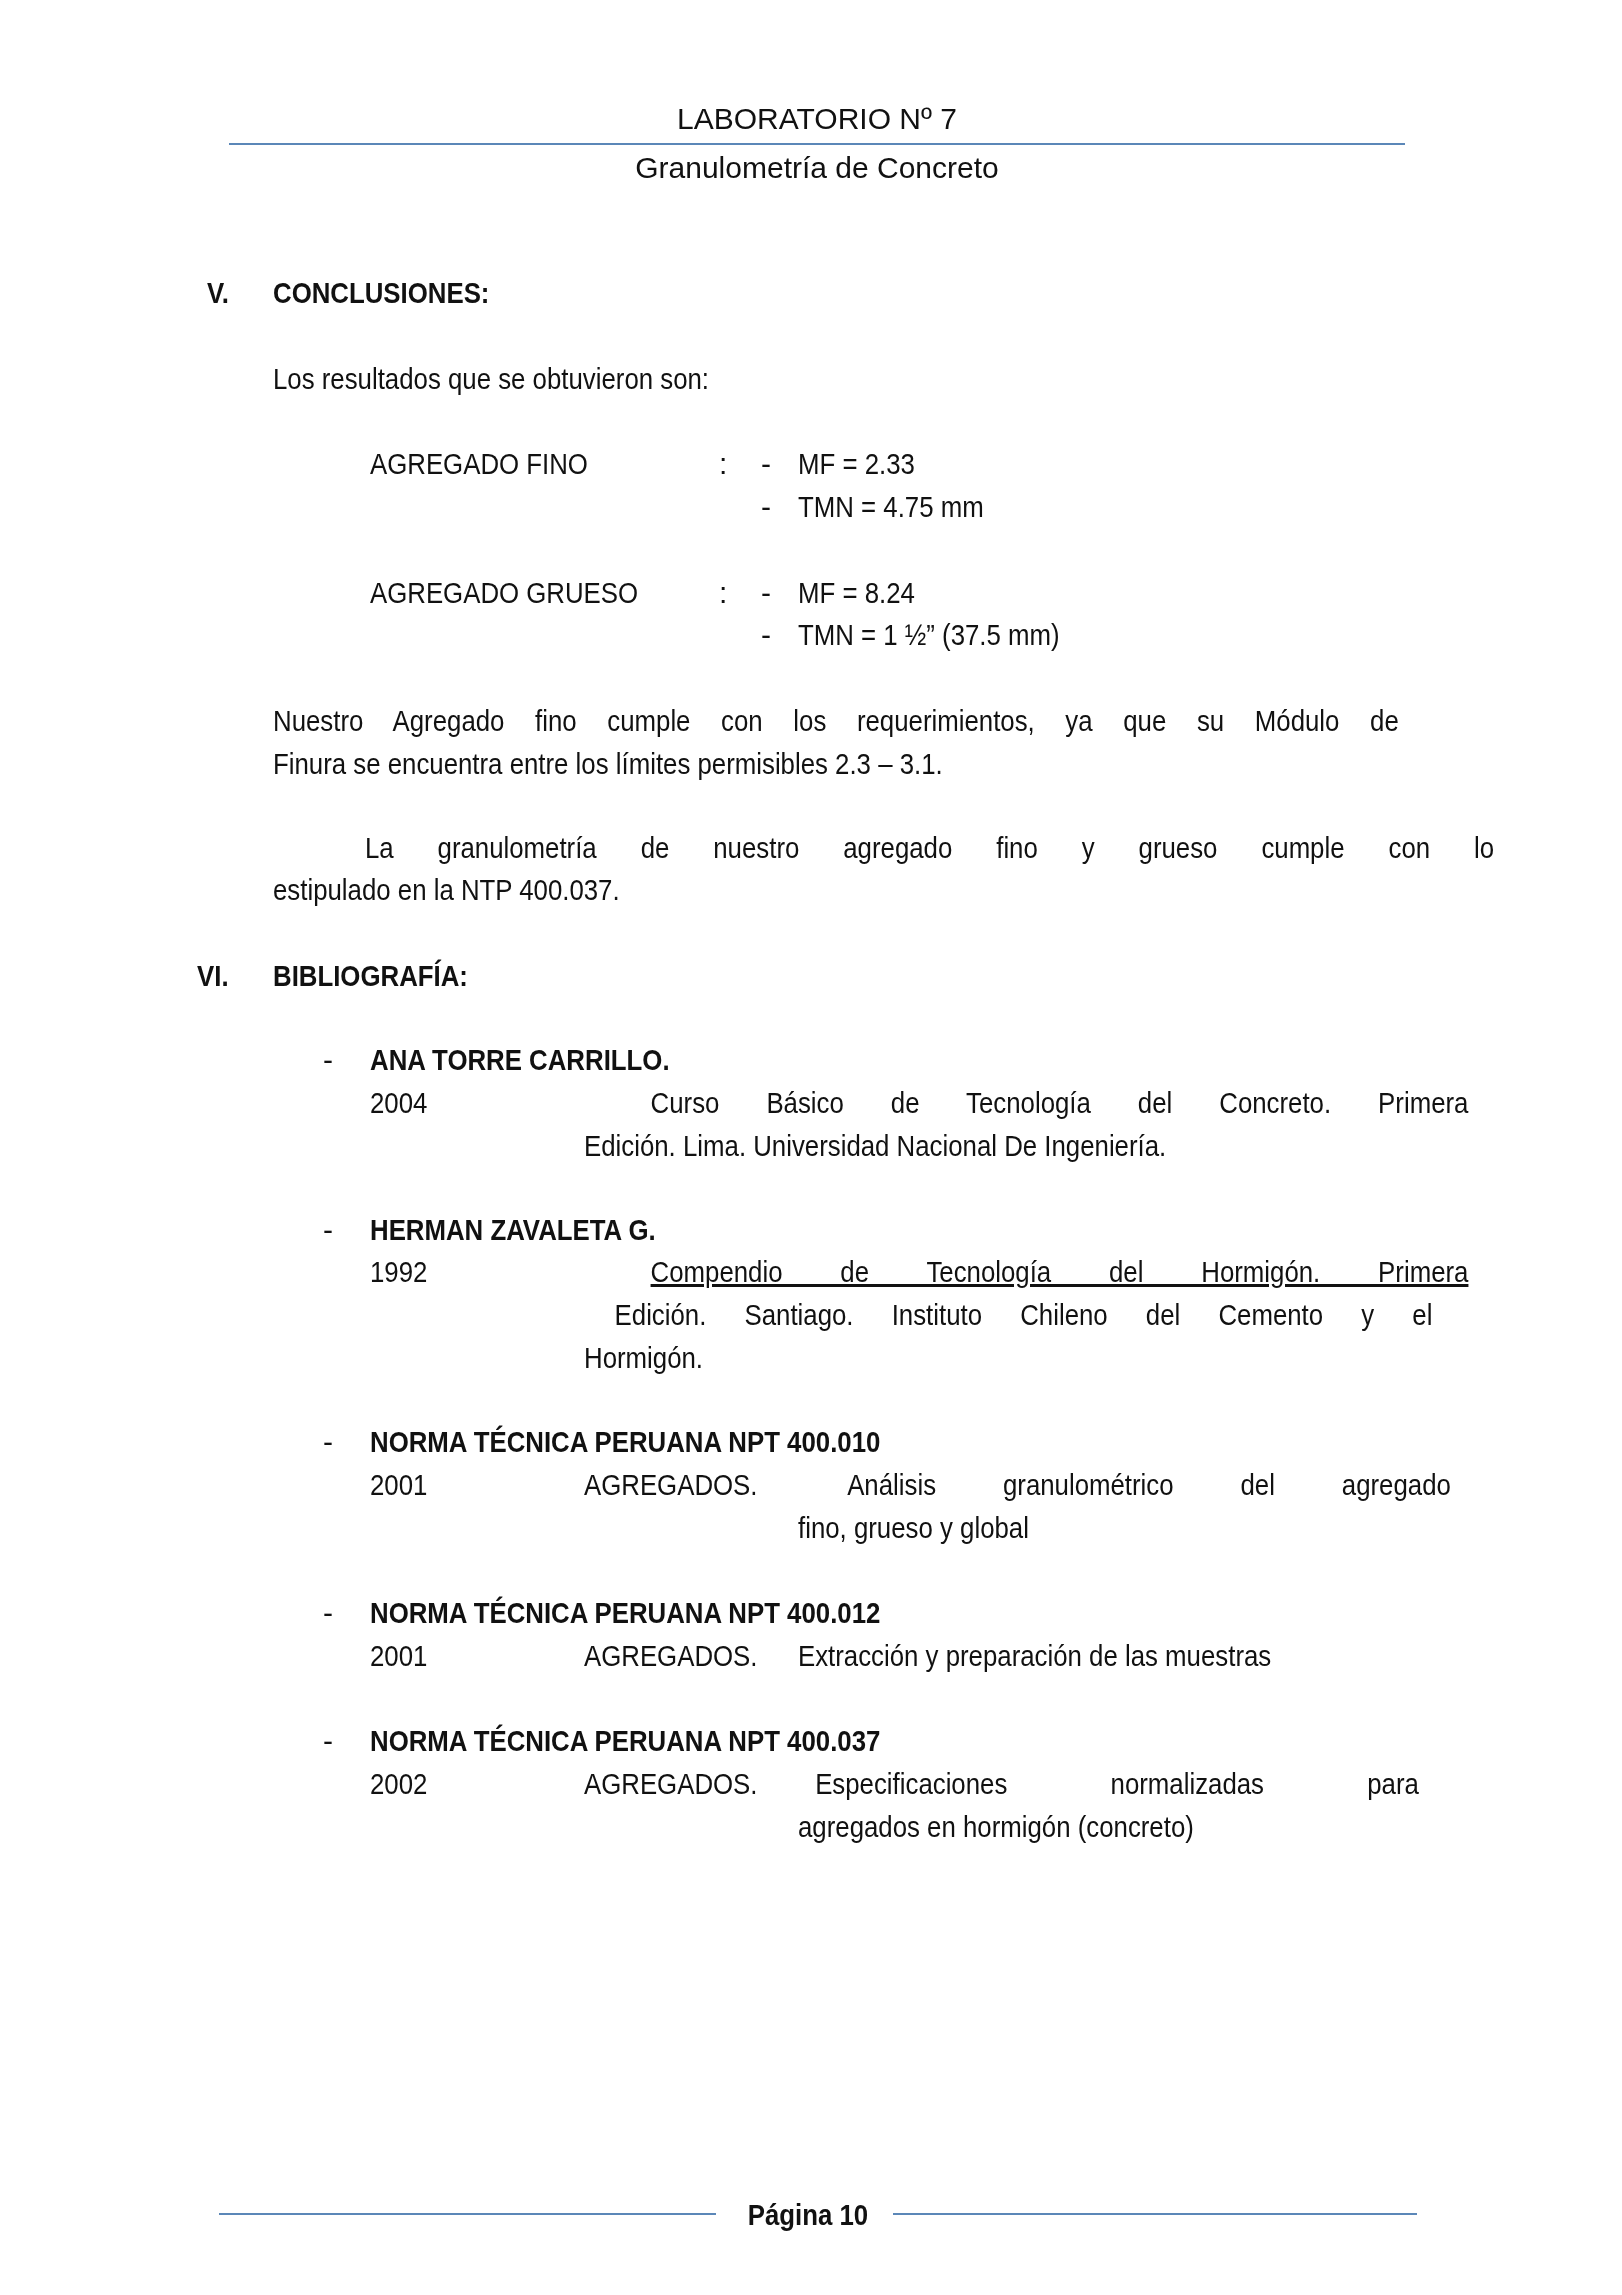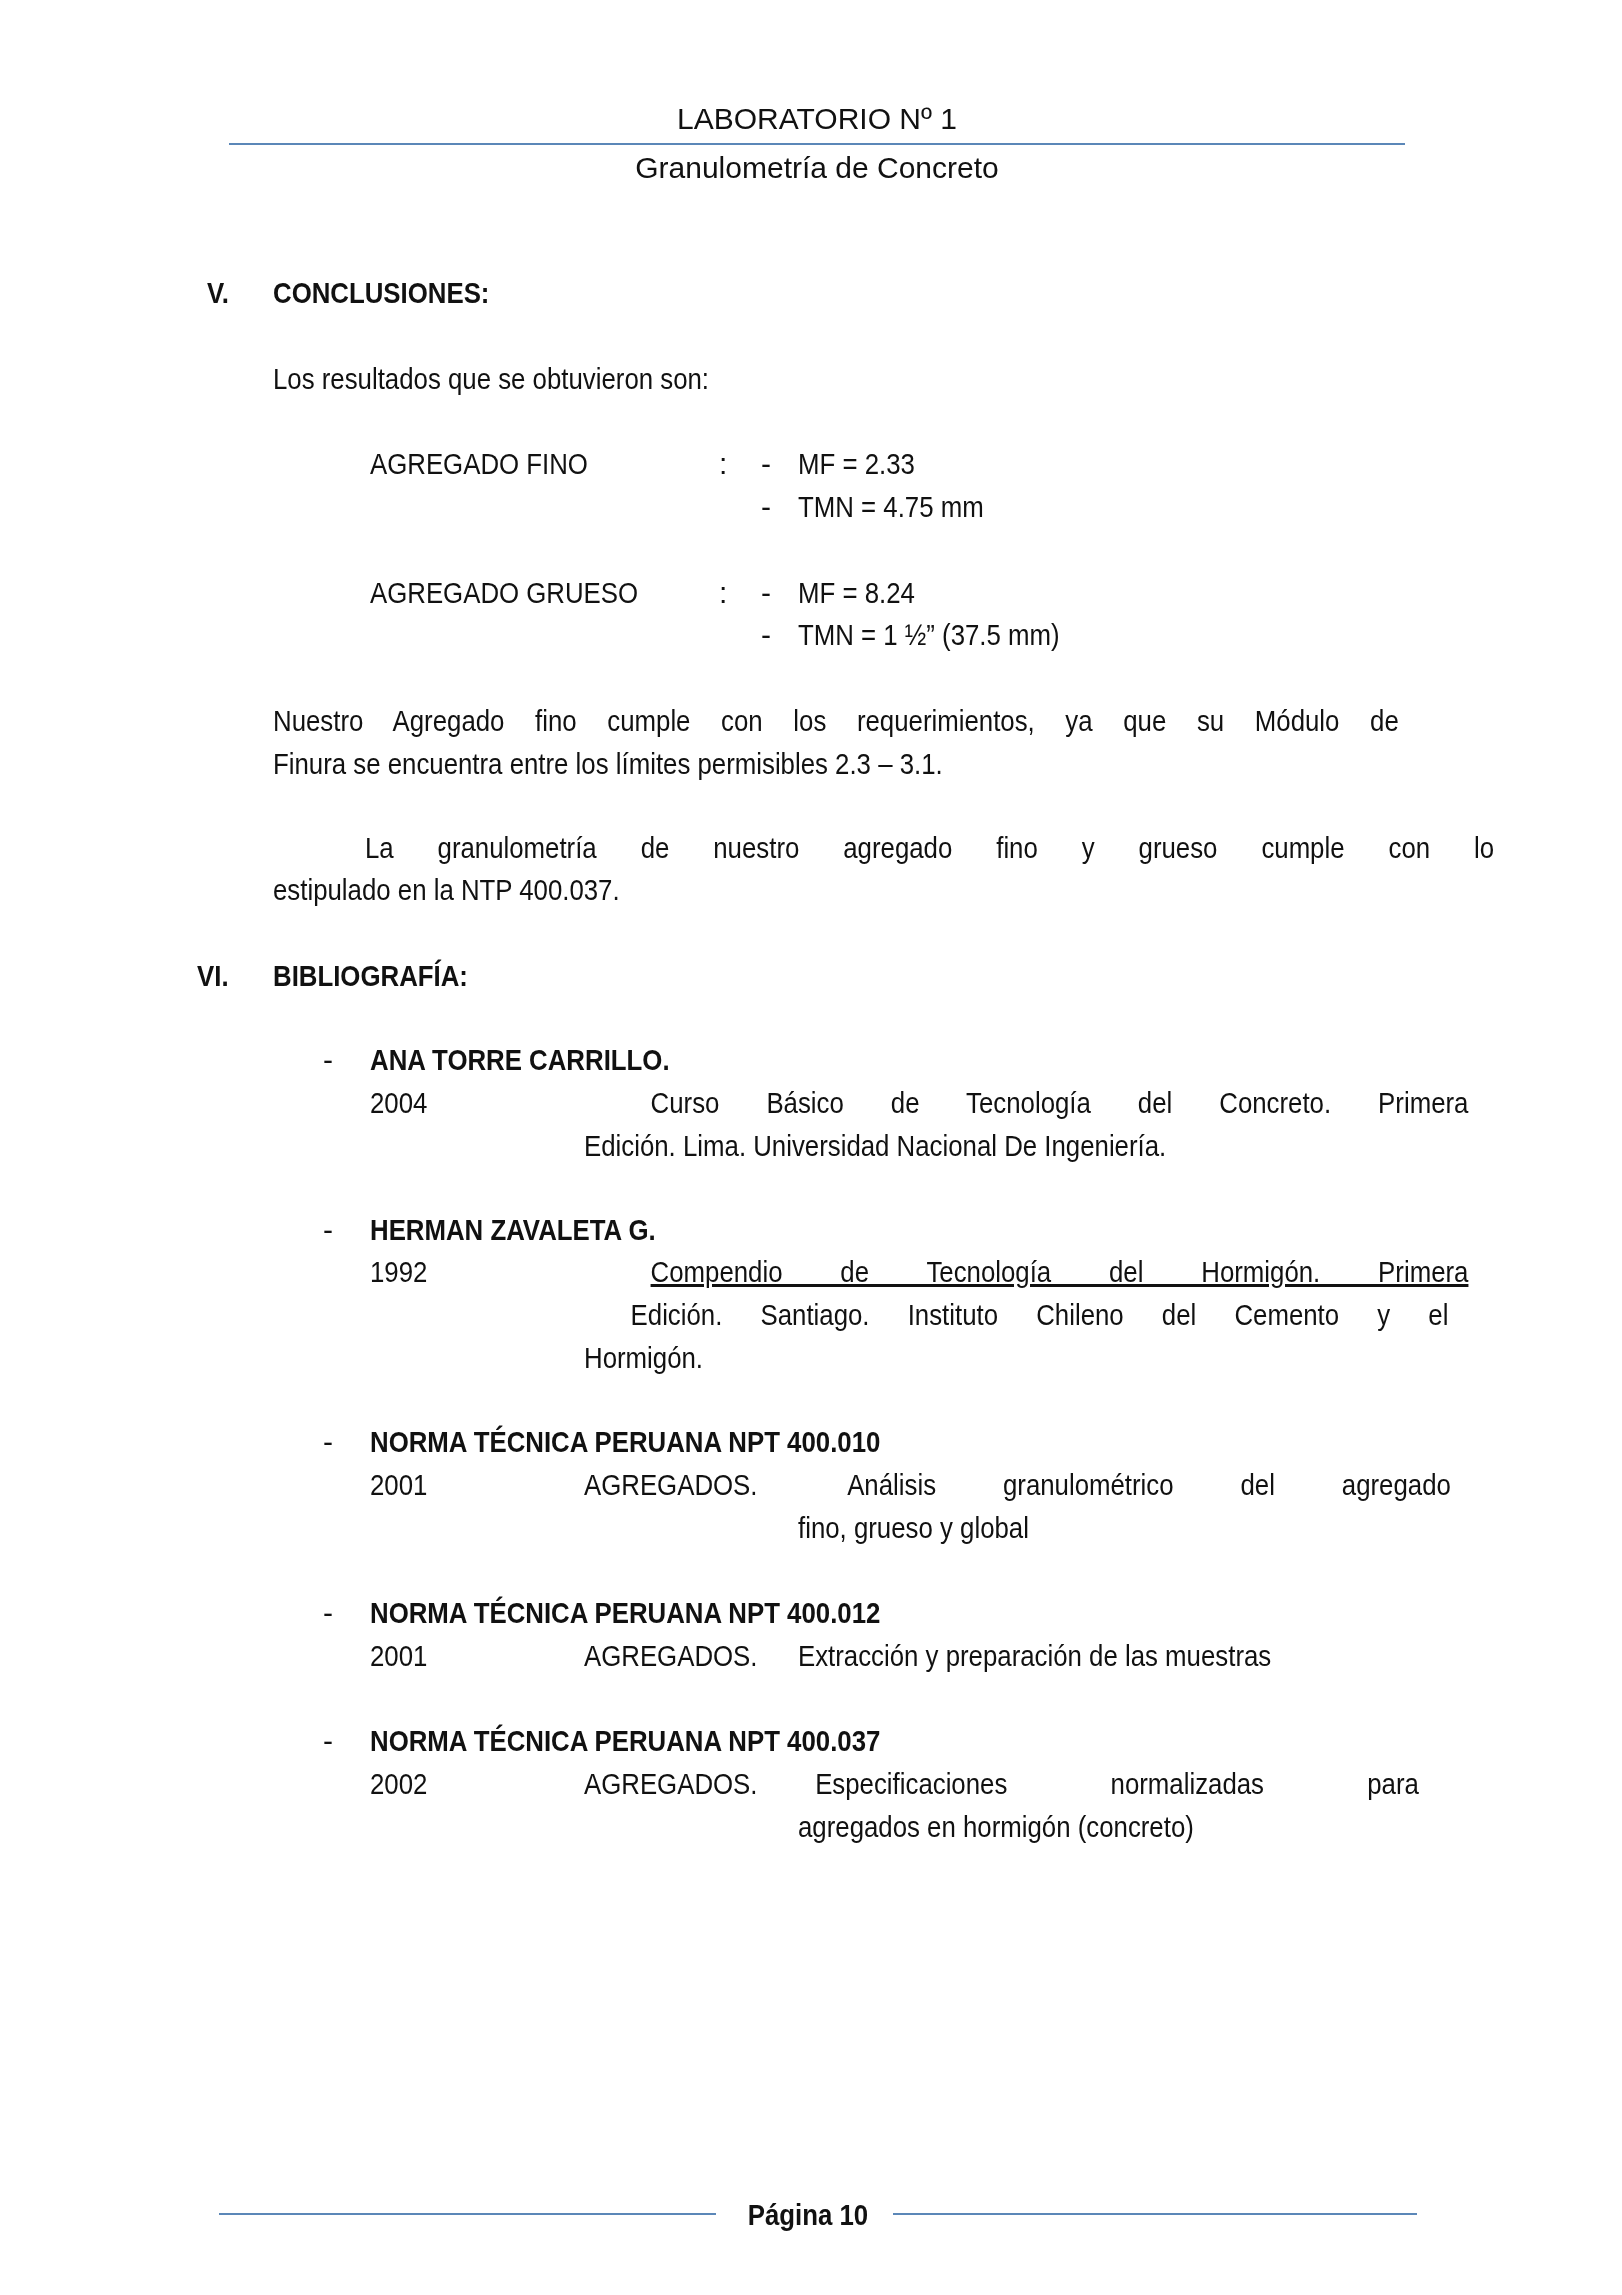--- a/index.html
+++ b/index.html
@@ -9,21 +9,21 @@
        transform-origin: left center; }
   .cond { transform: scaleX(0.86); }
   .b { font-weight: bold; }
   .hline { position: absolute; height: 2.4px; background: #5b87b8; }
   .center { text-align: center; }
 </style>
 </head>
 <body>
 
 <div>
-  <div class="t center" style="left:229px; width:1176px; top:97px;">LABORATORIO Nº 1</div>
+  <div class="t center" style="left:229px; width:1176px; top:97px;">LABORATORIO Nº 7</div>
   <div class="hline" style="left:229px; width:1176px; top:143px;"></div>
   <div class="t center" style="left:229px; width:1176px; top:146px;">Granulometría de Concreto</div>
 </div>
 
 <div>
   <div class="t b cond" style="left:207px; top:271px;">V.</div>
   <div class="t b cond" style="left:273px; top:271px;">CONCLUSIONES:</div>
   <div class="t cond" style="left:273px; top:357px;">Los resultados que se obtuvieron son:</div>
 
   <div>
@@ -71,21 +71,21 @@
     <div class="t cond" style="left:584px; top:1124px;">Edición. Lima. Universidad Nacional De Ingeniería.</div>
   </div>
 
   <div>
     <div class="t" style="left:323px; top:1208px;">-</div>
     <div class="t b cond" style="left:370px; top:1208px;">HERMAN ZAVALETA G.</div>
     <div class="t cond" style="left:370px; top:1250px;">1992</div>
     <div class="t" style="left:584px; top:1250px; width:818px;text-decoration:underline;">
       <div class="cond" style="width:951px; text-align:justify; text-align-last:justify;">Compendio de Tecnología del Hormigón. Primera</div>
     </div>
-    <div class="t" style="left:564px; top:1293px; width:818px;">
+    <div class="t" style="left:548px; top:1293px; width:818px;">
       <div class="cond" style="width:951px; text-align:justify; text-align-last:justify;">Edición. Santiago. Instituto Chileno del Cemento y el</div>
     </div>
     <div class="t cond" style="left:584px; top:1336px;">Hormigón.</div>
   </div>
 
   <div>
     <div class="t" style="left:323px; top:1420px;">-</div>
     <div class="t b cond" style="left:370px; top:1420px;">NORMA TÉCNICA PERUANA NPT 400.010</div>
     <div class="t cond" style="left:370px; top:1463px;">2001</div>
     <div class="t cond" style="left:584px; top:1463px;">AGREGADOS.</div>

